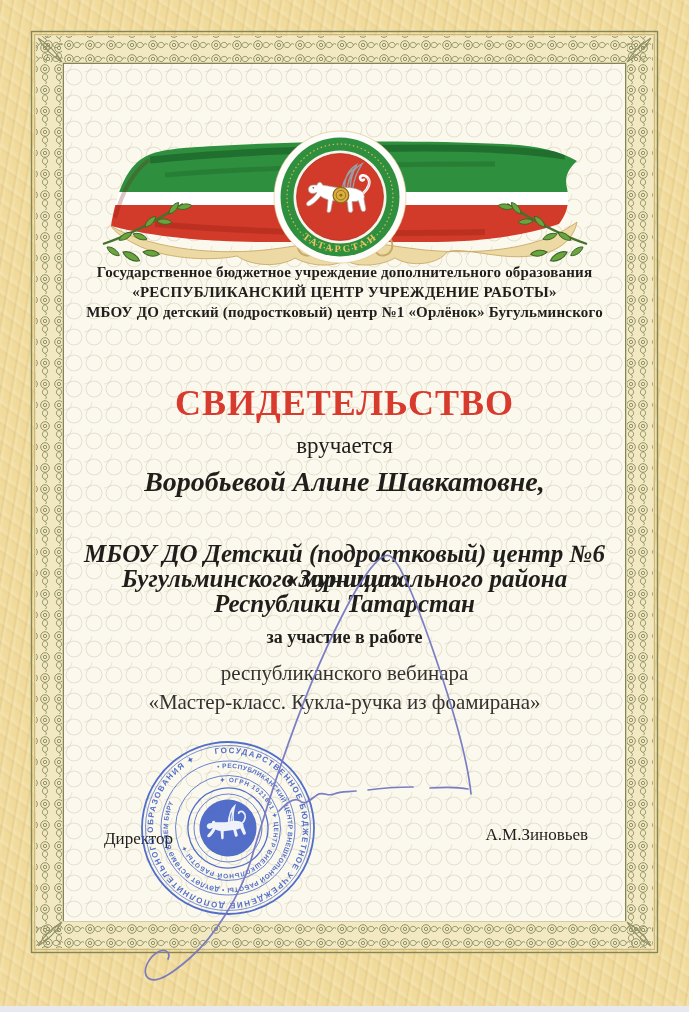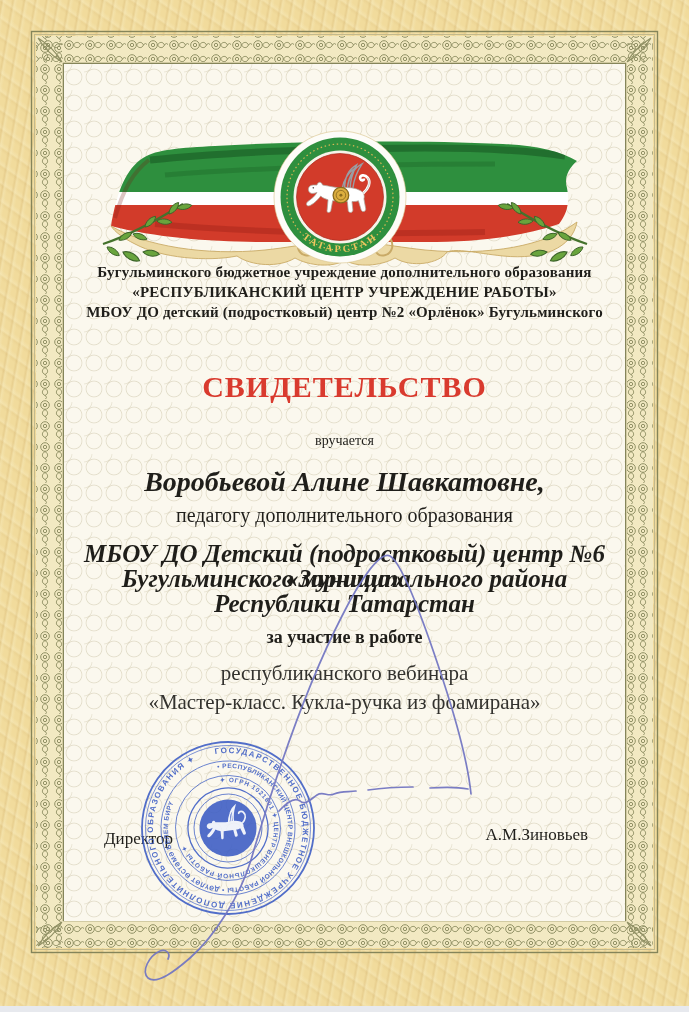--- a/index.html
+++ b/index.html
@@ -17,22 +17,22 @@
     position:absolute;left:64px;top:64px;width:561px;height:857px;
     background-color:#fbf8ee;
     background-image:
       radial-gradient(circle at 10px 13px, rgba(0,0,0,0) 7px, rgba(164,152,108,.26) 7.9px, rgba(0,0,0,0) 8.8px),
       radial-gradient(circle at 0px 0px, rgba(0,0,0,0) 7px, rgba(164,152,108,.20) 7.9px, rgba(0,0,0,0) 8.8px);
     background-size:20px 26px;
   }
   .content{position:absolute;left:62px;top:62px;width:565px;height:860px;color:#1f1e1a;}
   .c{position:absolute;left:0;width:100%;text-align:center;}
   .issuer{top:200px;font-size:15px;line-height:20px;font-weight:bold;letter-spacing:.2px;}
-  .title{top:308px;font-size:30px;font-weight:bold;color:#d93a2e;letter-spacing:1px;}
-  .handed{top:371px;font-size:14px;}
+  .title{top:320px;font-size:36px;font-weight:bold;color:#d93a2e;letter-spacing:1px;}
+  .handed{top:371px;font-size:23px;}
   .rname{top:404px;font-size:28px;font-weight:bold;font-style:italic;}
   .role{top:442px;font-size:20px;}
   .org{top:479px;font-size:25px;line-height:25px;font-weight:bold;font-style:italic;}
   .reason{top:565px;font-size:18px;font-weight:bold;}
   .event{top:597px;font-size:21px;line-height:29px;color:#33322e;}
   .sigrow{position:absolute;top:751px;left:0;width:100%;height:24px;font-size:17px;}
   .sigrow .dir{position:absolute;left:42px;top:16px;}
   .sigrow .nm{position:absolute;right:39px;top:12px;}
   .date{top:837px;font-size:16px;font-weight:bold;}
   .emblem-svg{position:absolute;left:95px;top:128px;}
@@ -170,28 +170,27 @@
           <use href="#leopard"></use>
         </g>
       <path id="tatArc" d="M192,88 A57,57 0 0 0 298,88" fill="none"></path>
       <text font-size="10" font-weight="bold" fill="#ecc65f" letter-spacing="2.5" font-family="Liberation Serif, serif">
         <textPath href="#tatArc" startOffset="50%" text-anchor="middle">ТАТАРСТАН</textPath>
       </text>
     </g>
   </svg>
 
   <div class="content">
-    <div class="c issuer">Бугульминского бюджетное учреждение дополнительного образования</div>
+    <div class="c issuer">Государственное бюджетное учреждение дополнительного образования</div>
     <div class="c issuer" style="top:220px">«РЕСПУБЛИКАНСКИЙ ЦЕНТР УЧРЕЖДЕНИЕ РАБОТЫ»</div>
-    <div class="c issuer" style="top:240px">МБОУ ДО детский (подростковый)  центр №2 «Орлёнок» Бугульминского</div>
+    <div class="c issuer" style="top:240px">МБОУ ДО детский (подростковый)  центр №1 «Орлёнок» Бугульминского</div>
 
     <div class="c title">СВИДЕТЕЛЬСТВО</div>
     <div class="c handed">вручается</div>
     <div class="c rname">Воробьевой Алине Шавкатовне,</div>
-    <div class="c role">педагогу дополнительного образования</div>
 
     <div class="c org">МБОУ ДО  Детский (подростковый) центр №6 «Зарница»</div>
     <div class="c org" style="top:529px">Республики Татарстан</div>
     <div class="c org" style="top:504px">Бугульминского муниципального района</div>
 
     <div class="c event">республиканского вебинара</div>
     <div class="c reason">за участие в работе</div>
     <div class="c event" style="top:626px">«Мастер-класс. Кукла-ручка из фоамирана»</div>
 
     <div class="sigrow">

